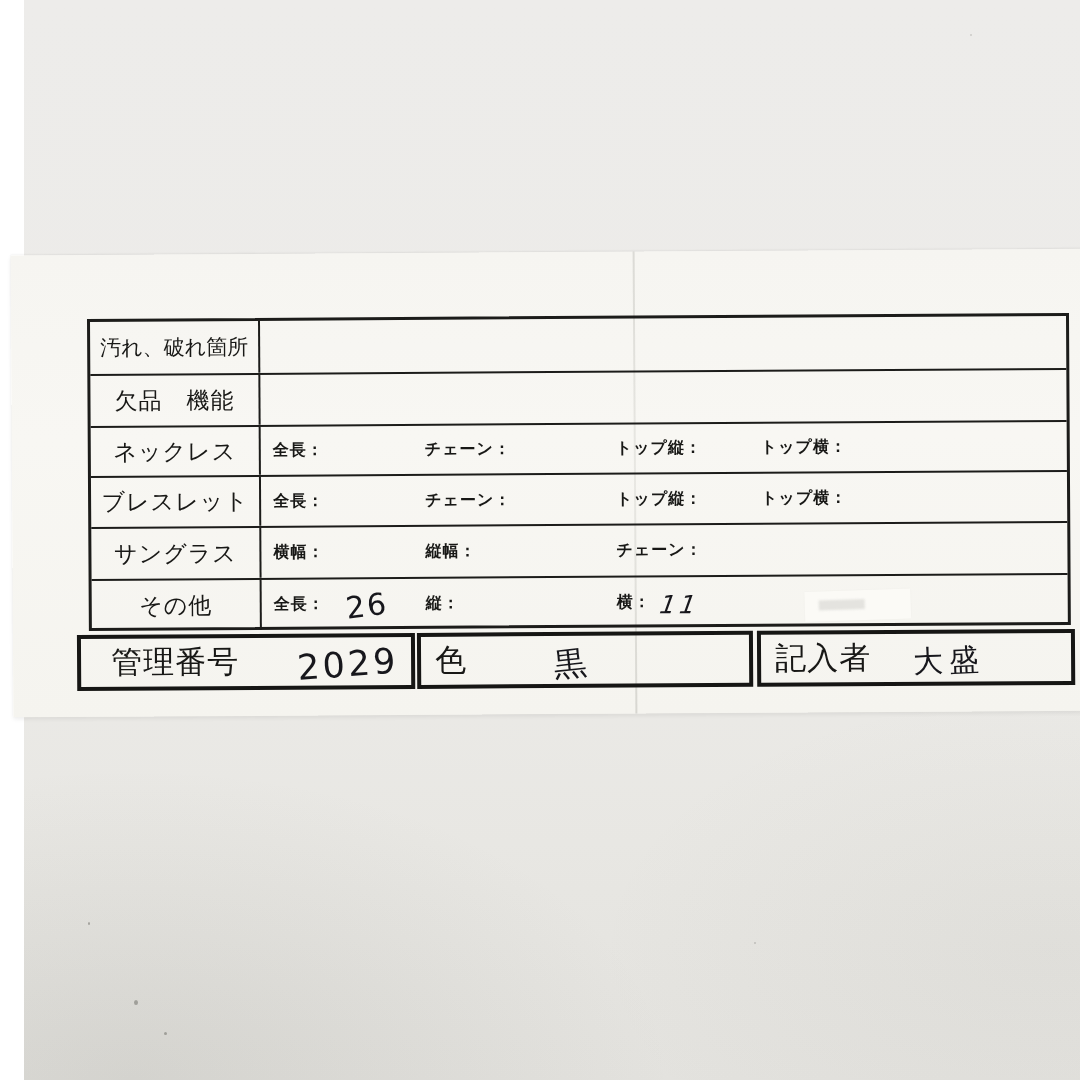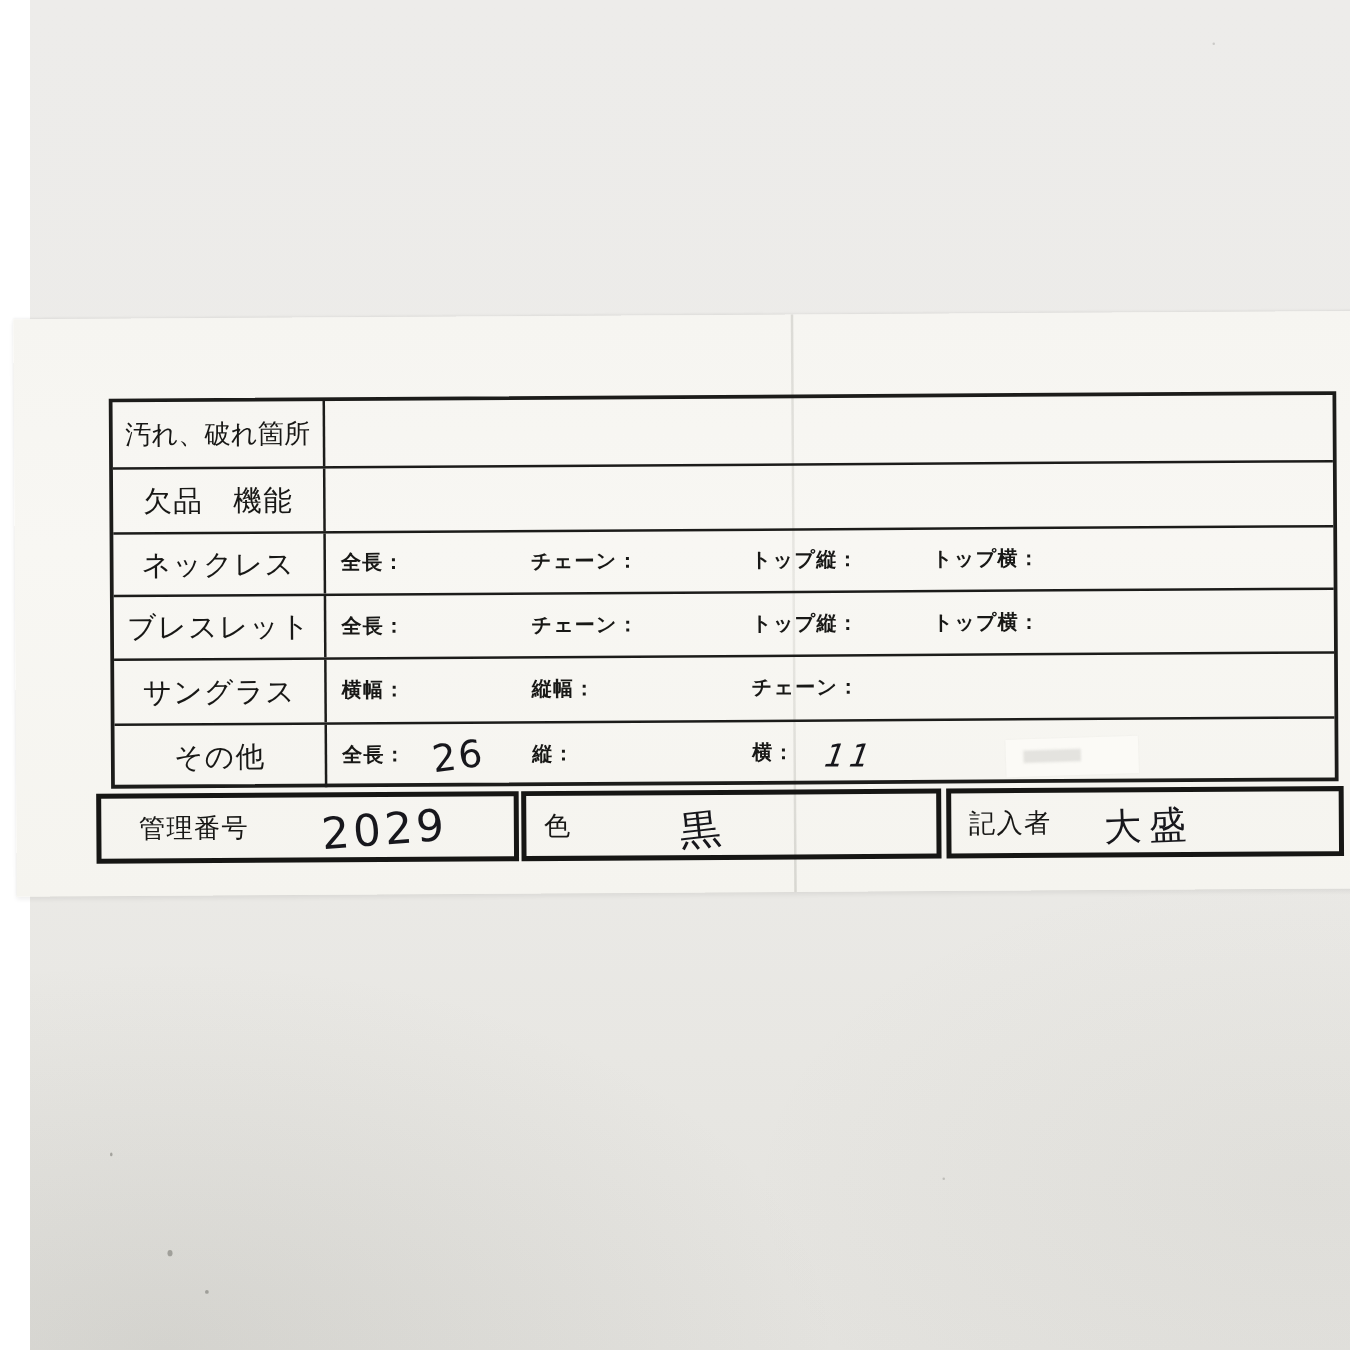--- a/index.html
+++ b/index.html
@@ -56,22 +56,22 @@
   }
   .label-cell.small { font-size: 21px; letter-spacing: 0; }
   .value-cell { position: relative; flex: 1; }
   .field {
     position: absolute; top: 50%;
     transform: translateY(-50%);
     font-size: 16px; letter-spacing: 1px; white-space: nowrap; font-weight: bold;
   }
   .f1 { left: 12px; }
   .f2 { left: 164px; }
-  .f3 { left: 340px; }
-  .f4 { left: 485px; }
+  .f3 { left: 355px; }
+  .f4 { left: 500px; }
 
   .hand { font-family: "DejaVu Sans", sans-serif; color: #17171c; white-space: nowrap; }
   .hv-26  { position: absolute; left: 84px;  top: 50%; font-size: 30px; transform: translateY(-46%) rotate(-7deg); letter-spacing: 2px; }
   .hv-11  { position: absolute; left: 398px; top: 50%; font-size: 25px; transform: translateY(-42%) skewX(-20deg); letter-spacing: 4px; }
 
   .tape {
     position: absolute;
     left: 792px; top: 340px;
     width: 106px; height: 30px;
     background: #fbfaf6;
@@ -86,21 +86,21 @@
     position: absolute; top: 380px; height: 56px;
     border: 4px solid #161614;
     box-sizing: border-box;
     background: transparent;
     display: flex; align-items: center;
     color: #181816;
   }
   .fb1 { left: 64px;  width: 338px; }
   .fb2 { left: 404px; width: 336px; }
   .fb3 { left: 744px; width: 318px; }
-  .footer-label { font-size: 21px; letter-spacing: 1px; white-space: nowrap; }
+  .footer-label { font-size: 31px; letter-spacing: 1px; white-space: nowrap; }
   .fb1 .footer-label { margin-left: 30px; }
   .fb2 .footer-label { margin-left: 14px; }
   .fb3 .footer-label { margin-left: 14px; text-align: right; }
   .hv-2029 { margin-left: 58px; font-size: 35px; transform: rotate(-4deg) translateY(3px); letter-spacing: 3px; }
   .hv-kuro { margin-left: 86px; font-size: 33px; transform: rotate(-6deg) translateY(4px); }
   .hv-writer { margin-left: 42px; font-size: 30px; transform: rotate(-2deg) translateY(3px); letter-spacing: 6px; }
 </style>
 </head>
 <body>
 

